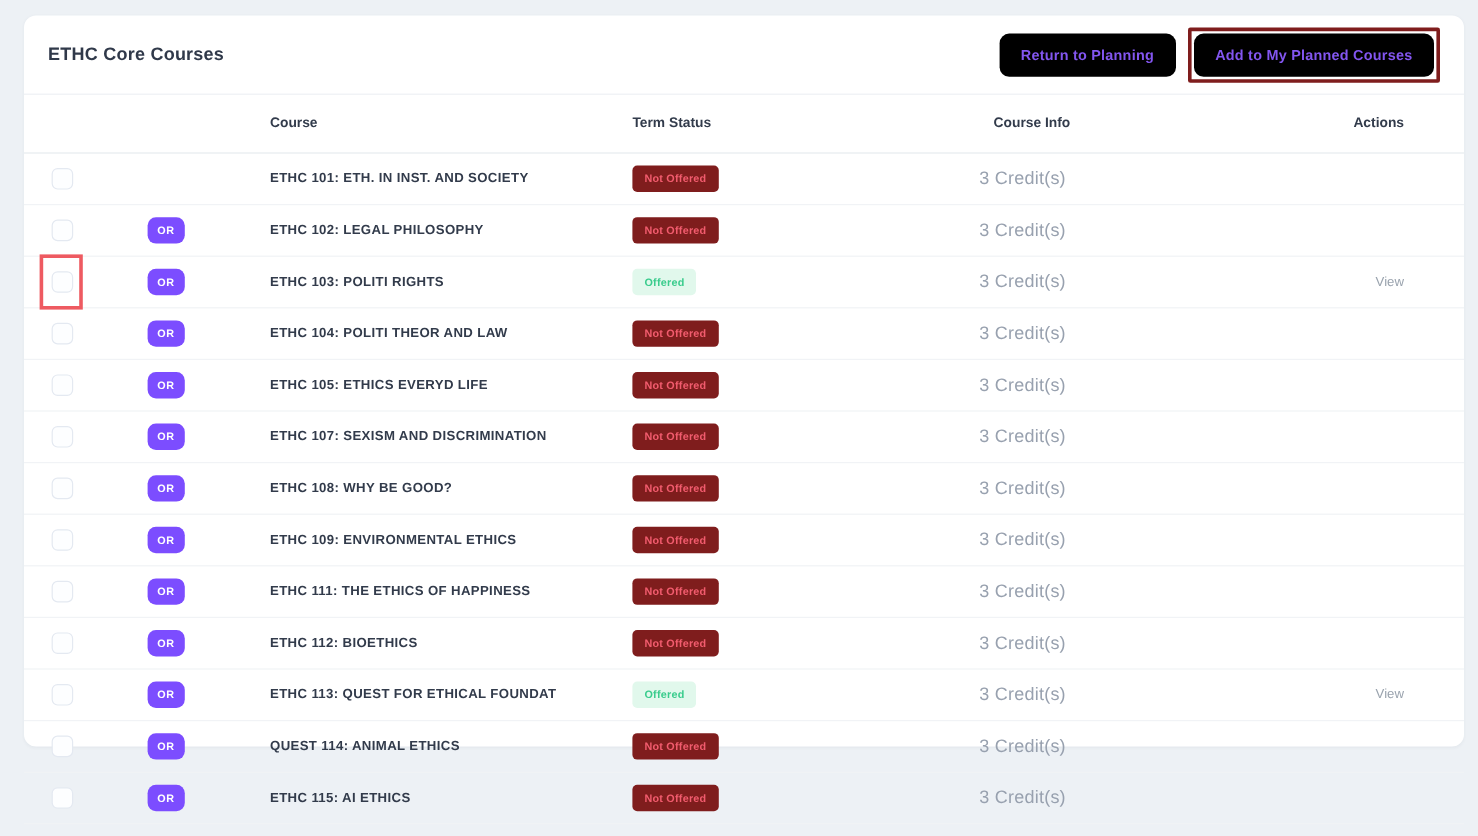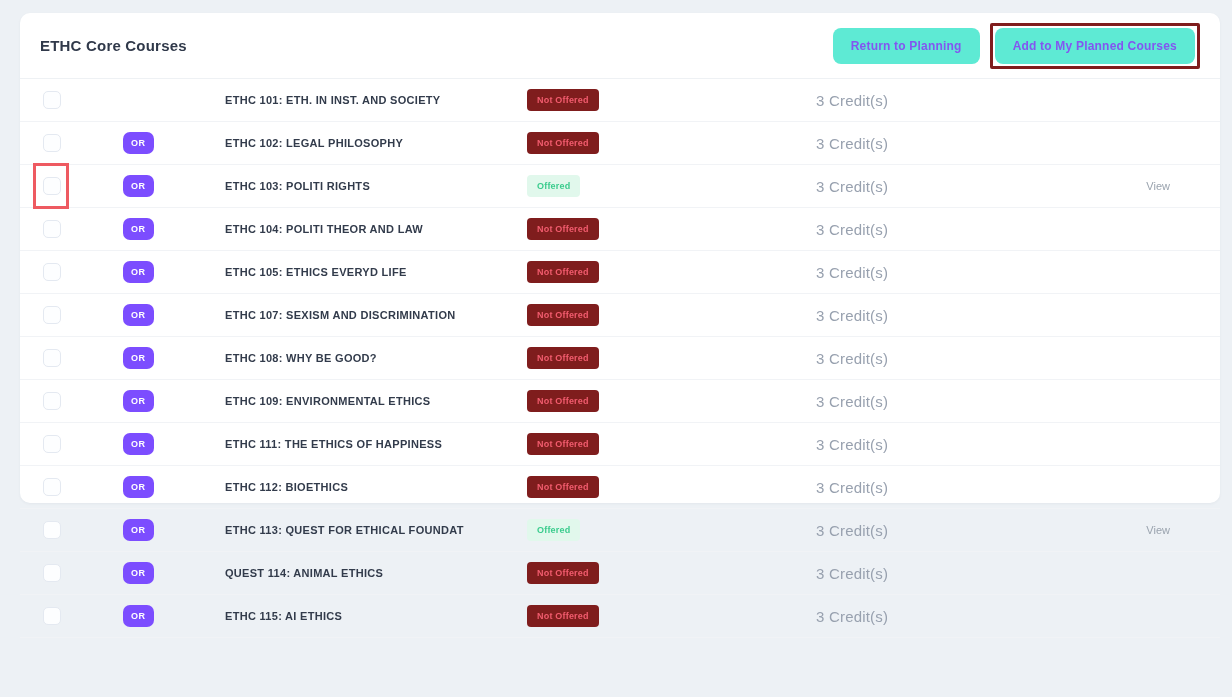--- a/index.html
+++ b/index.html
@@ -6,40 +6,40 @@
   html,body { width:1232px; height:697px; }
   body {
     background:#EDF1F5;
     font-family:"Liberation Sans", sans-serif;
     position:relative;
     overflow:hidden;
     color:#323B4B;
   }
   .card {
     position:absolute; left:20px; top:13px;
-    width:1200px; height:490px;
+    width:1200px; height:609px;
     background:#FFFFFF;
     border-radius:10px;
     box-shadow:0 1px 3px rgba(40,50,70,0.05);
   }
   
   .card-header {
     height:66px;
     display:flex; align-items:center;
     padding:0 20px;
     border-bottom:1px solid #EEF1F4;
   }
   .card-title {
     font-size:15px; font-weight:bold;
     color:#30394A; letter-spacing:0.2px;
   }
   .header-actions { margin-left:auto; display:flex; align-items:center; gap:10px; }
   .btn {
     display:inline-block;
-    background:#5eead4; color:#8356F0;
+    background:#000000; color:#8356F0;
     font-size:12px; font-weight:bold; letter-spacing:0.2px;
     padding:11px 18px; border:none; border-radius:8px;
     cursor:pointer; white-space:nowrap;
   }
   .annotation-outline {
     border:3px solid #7f1d1d;
     padding:2px; border-radius:2px;
   }
   
   .table-head {
@@ -101,20 +101,26 @@
   <div class="card-header">
     <div class="card-title">ETHC Core Courses</div>
     <div class="header-actions">
       <button class="btn">Return to Planning</button>
       <div class="annotation-outline">
         <button class="btn">Add to My Planned Courses</button>
       </div>
     </div>
   </div>
 
+  <div class="table-head">
+    <div class="col col-course">Course</div>
+    <div class="col col-status">Term Status</div>
+    <div class="col col-info">Course Info</div>
+    <div class="col col-actions">Actions</div>
+  </div>
 
   <div class="rows">
       <div class="row">
     <div class="cell cell-check">
       <input type="checkbox" class="checkbox" style="">
     </div>
 
     <div class="cell cell-or">
       
     </div>

